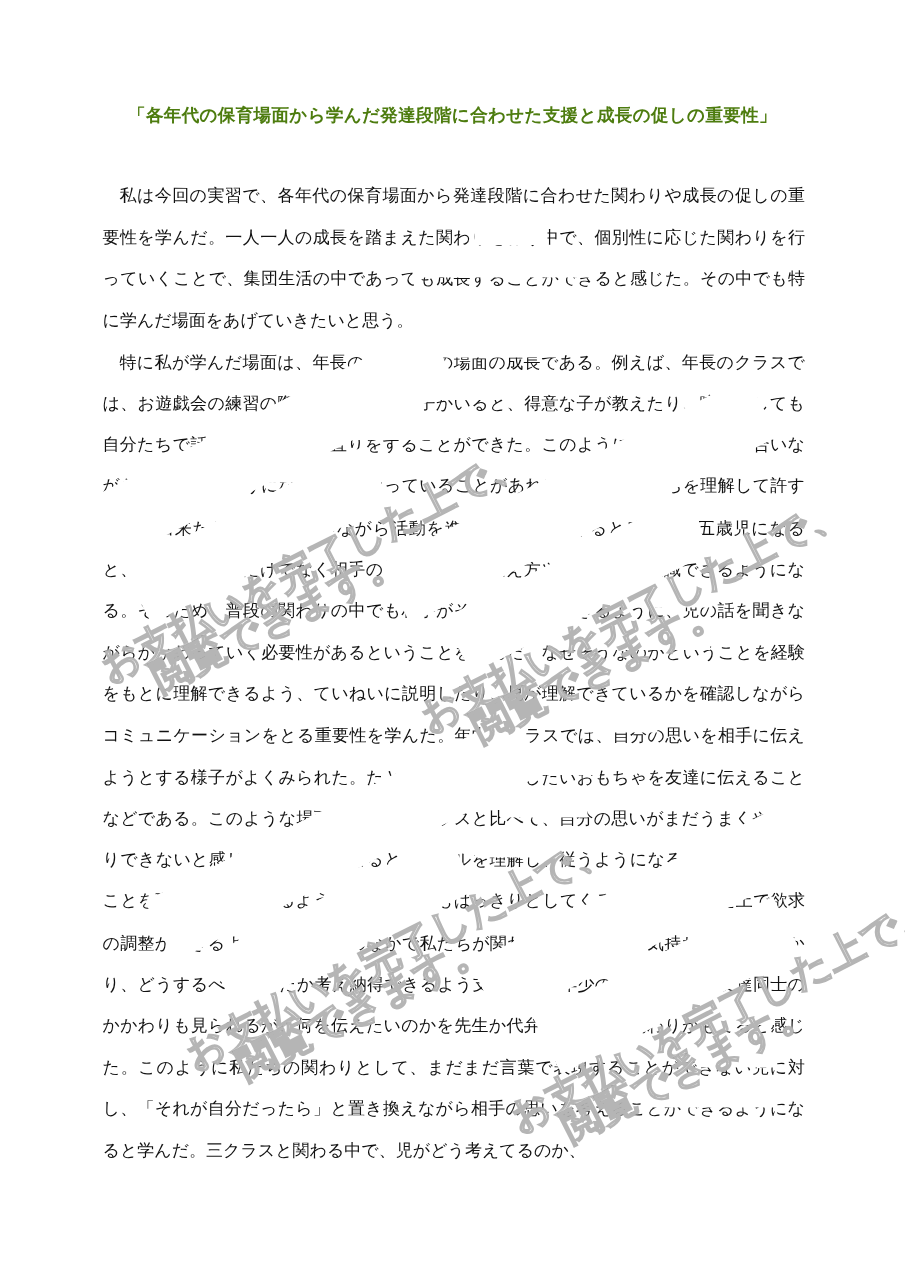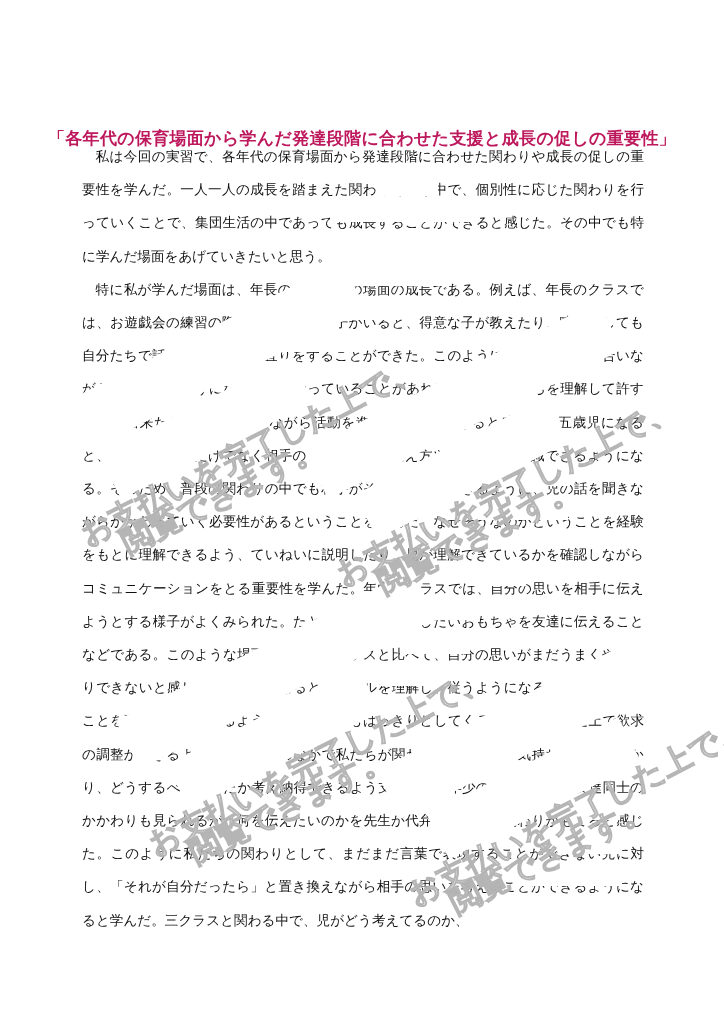--- a/index.html
+++ b/index.html
@@ -17,26 +17,25 @@
     background: #ffffff;
     overflow: hidden;
     box-sizing: border-box;
   }
   .doc-title {
     position: absolute;
     top: 84px;
     left: 0;
     width: 724px;
     text-align: center;
-    font-size: 17px;
+    font-size: 14px;
     font-weight: bold;
     letter-spacing: 0.3px;
-    color: #be185d;
+    color: #4d7c0f;
     white-space: nowrap;
-    margin-top: 43px;
   }
   .body-text {
     position: absolute;
     top: 140px;
     left: 82px;
     width: 562px;
     font-size: 13.6px;
     line-height: 33.2px;
     color: #111111;
     text-align: justify;

